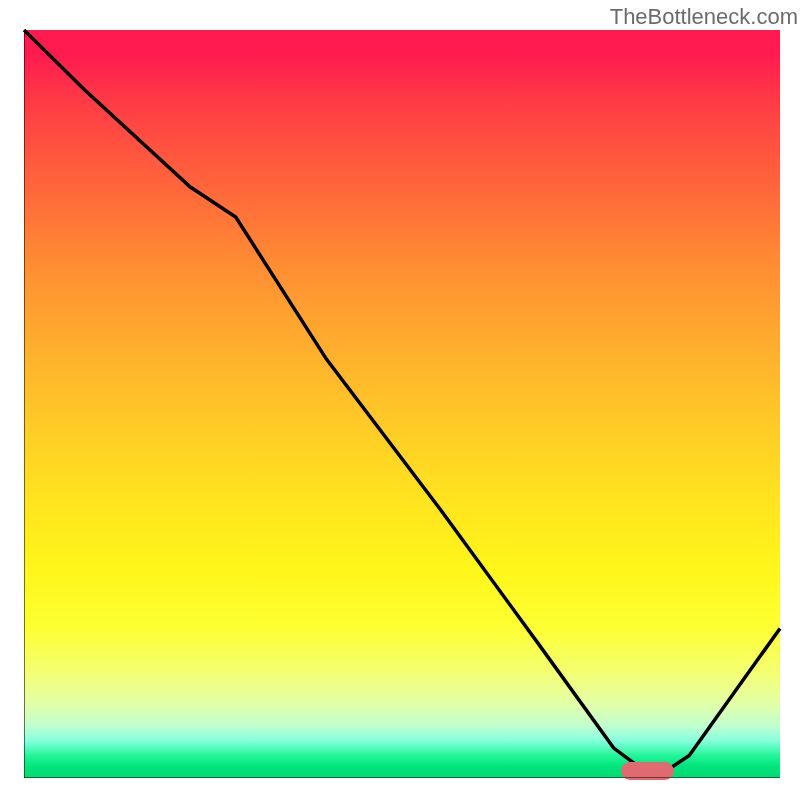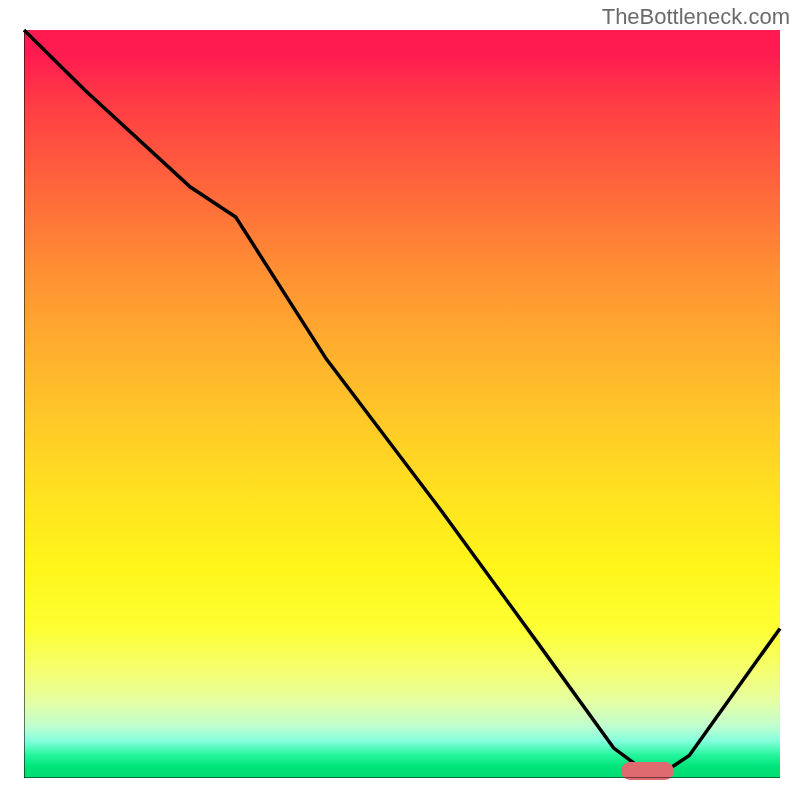--- a/index.html
+++ b/index.html
@@ -7,21 +7,21 @@
     width: 800px;
     height: 800px;
     background: #fff;
     font-family: Arial, Helvetica, sans-serif;
     position: relative;
     overflow: hidden;
   }
   .watermark {
     position: absolute;
     top: 4px;
-    right: 10px;
+    right: 2px;
     font-size: 22px;
     color: #6b6b6b;
     font-weight: 500;
   }
   .plot-area {
     position: absolute;
     left: 24px;
     top: 30px;
     width: 756px;
     height: 748px;

